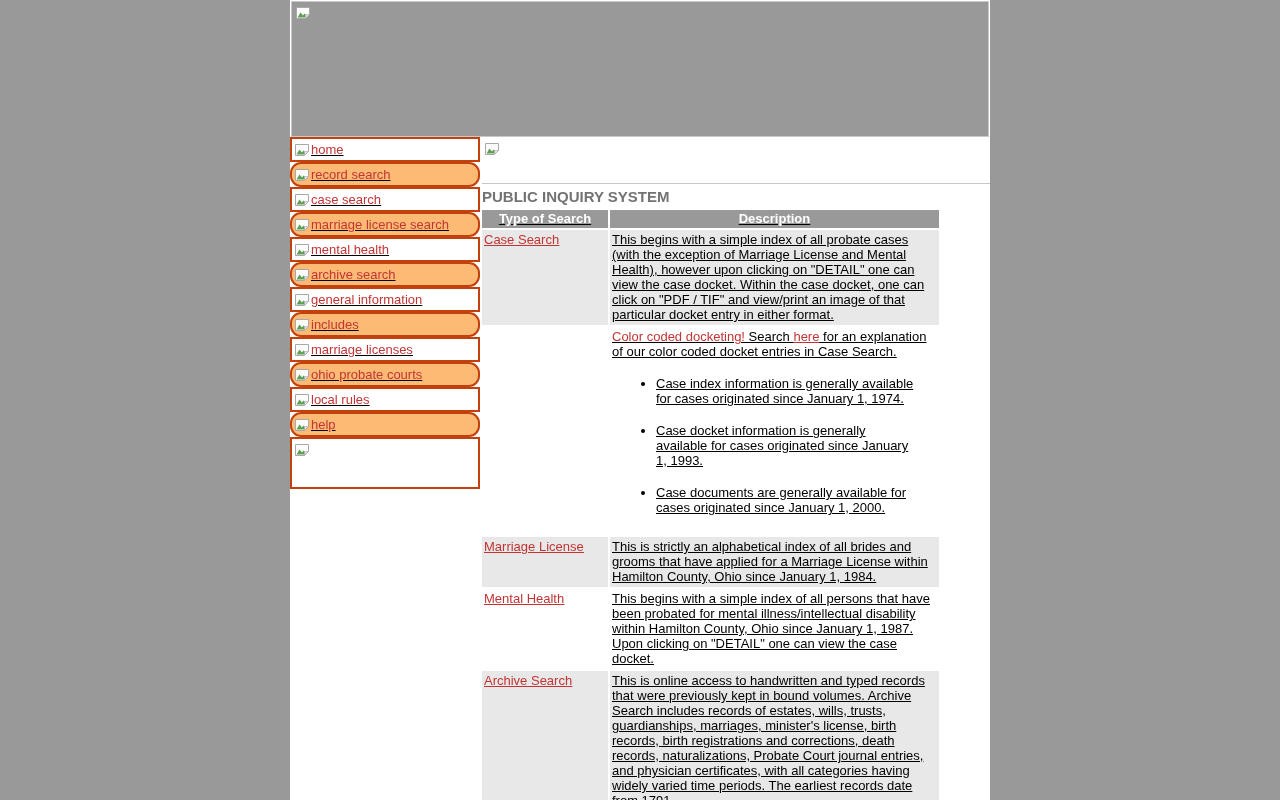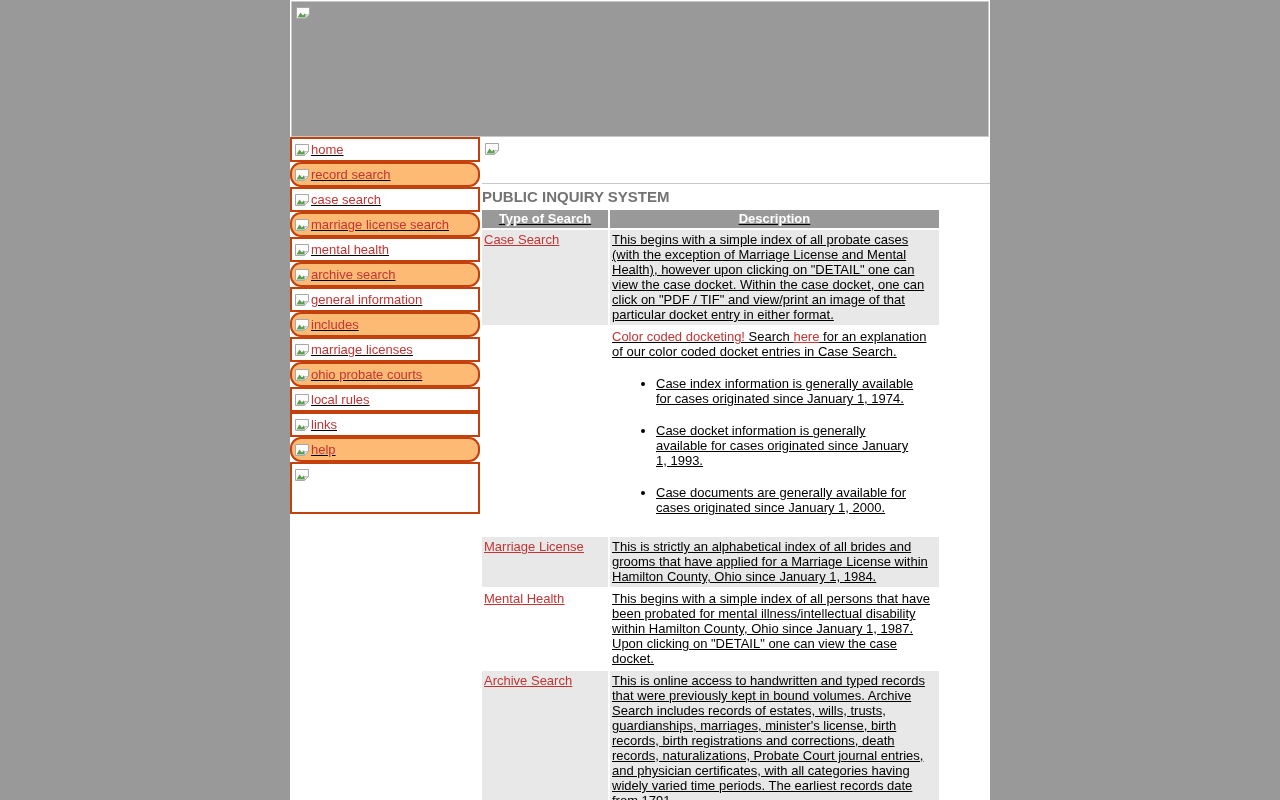--- a/index.html
+++ b/index.html
@@ -188,26 +188,20 @@
                 <use href="#broken-img"></use>
               </svg></span>
           <a href="#">ohio probate courts</a>
         </li>
         <li class="menu-item">
           <span class="bimg"><svg width="16" height="16" viewBox="0 0 16 16">
                 <use href="#broken-img"></use>
               </svg></span>
           <a href="#">local rules</a>
         </li>
-        <li class="menu-item">
-          <span class="bimg"><svg width="16" height="16" viewBox="0 0 16 16">
-                <use href="#broken-img"></use>
-              </svg></span>
-          <a href="#">links</a>
-        </li>
         <li class="menu-item alt">
           <span class="bimg"><svg width="16" height="16" viewBox="0 0 16 16">
                 <use href="#broken-img"></use>
               </svg></span>
           <a href="#">help</a>
         </li>
         <li class="menu-item empty">
           <span class="bimg"><svg width="16" height="16" viewBox="0 0 16 16">
                 <use href="#broken-img"></use>
               </svg></span>

